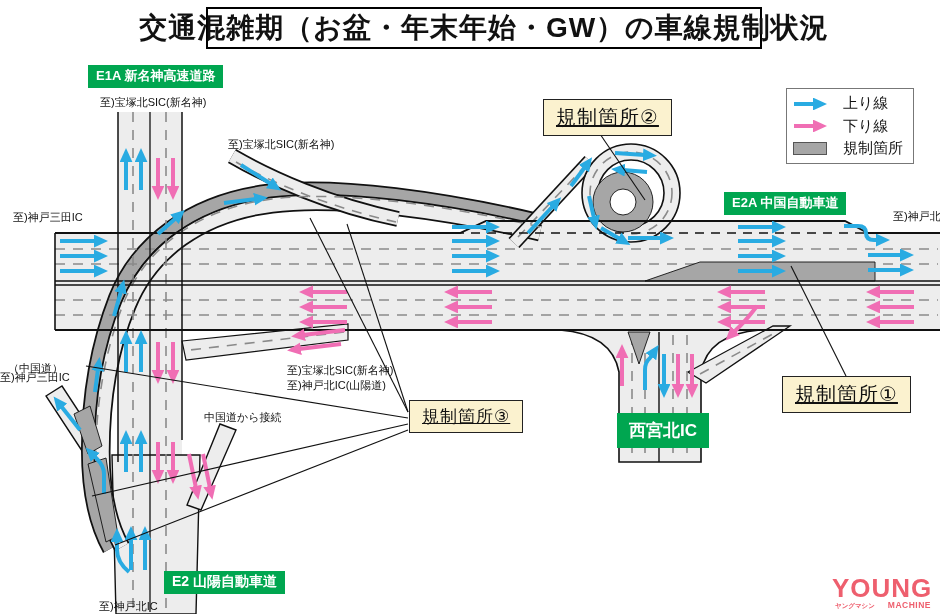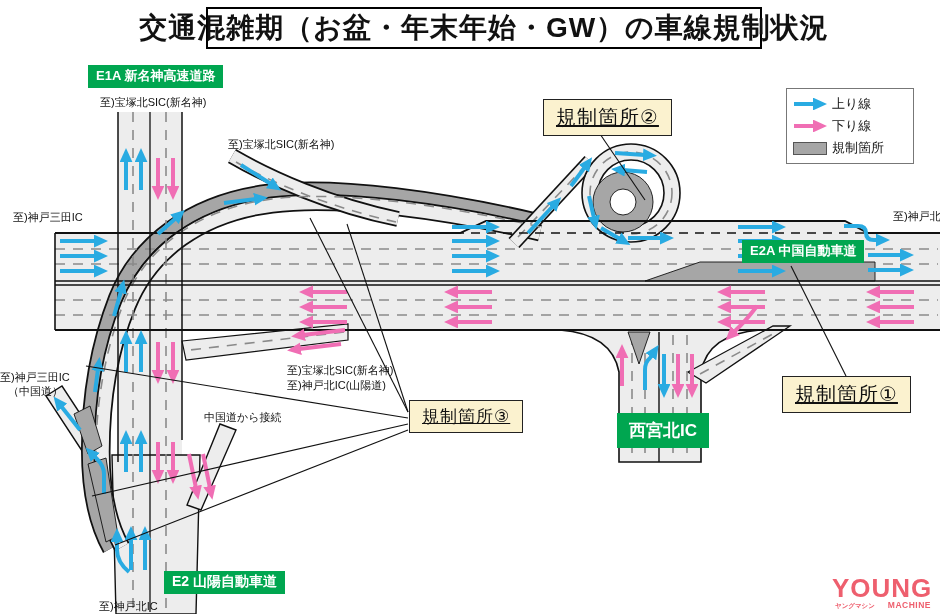--- a/index.html
+++ b/index.html
@@ -9,21 +9,21 @@
   .abs{position:absolute;white-space:nowrap;}
   .title-box{left:206px;top:7px;width:552px;height:38px;border:2px solid #000;background:#fff;
              display:flex;align-items:center;justify-content:center;font-size:28px;font-weight:600;letter-spacing:1px;}
   .badge{background:var(--badge-green,#00A650);color:#fff;font-weight:bold;padding:2px 8px 3px;font-size:13px;}
   .badge.big{font-size:17px;padding:6px 10px;}
   .callout{background:var(--callout-bg,#FBF2CF);border:1.5px solid #222;font-size:20px;
            padding:4px 12px;letter-spacing:1px;text-decoration:underline;}
   .small-label{font-size:11px;line-height:13px;}
   .legend{left:786px;top:88px;width:128px;height:76px;border:1.5px solid #777;background:#fff;
           display:flex;flex-direction:column;justify-content:space-evenly;padding:2px 6px;box-sizing:border-box;}
-  .legend-row{display:flex;align-items:center;gap:5px;font-size:13px;}
+  .legend-row{display:flex;align-items:center;gap:16px;font-size:15px;}
   .legend-swatch{width:34px;height:12px;flex:0 0 auto;display:flex;align-items:center;}
   .gray-box{width:32px;height:11px;background:var(--restricted-gray,#A6A6A6);border:1px solid #555;}
   .logo{left:832px;top:575px;width:102px;color:#ee5f6e;line-height:1;}
   .logo .young{font-size:26px;font-weight:900;letter-spacing:1px;font-stretch:condensed;}
   .logo .sub{display:flex;justify-content:space-between;align-items:baseline;margin-top:0px;width:96px;margin-left:3px;}
   .logo .kana{font-size:6.5px;font-weight:bold;}
   .logo .machine{font-size:8.5px;font-weight:900;letter-spacing:.5px;}
 </style>
 </head>
 <body>
@@ -186,35 +186,35 @@
     <line x1="408" y1="412" x2="347" y2="224"></line>
     <line x1="408" y1="418" x2="86" y2="366"></line>
     <line x1="408" y1="424" x2="92" y2="496"></line>
     <line x1="408" y1="430" x2="115" y2="545"></line>
   </g>
 </svg>
 
 <div class="abs title-box">交通混雑期（お盆・年末年始・GW）の車線規制状況</div>
 
 <div class="abs badge" style="left:88px;top:65px;text-align:center;">E1A 新名神高速道路</div>
-<div class="abs badge" style="left:742px;top:192px;margin-top:48px;">E2A 中国自動車道</div>
+<div class="abs badge" style="left:724px;top:192px;">E2A 中国自動車道</div>
 <div class="abs badge big" style="left:617px;top:413px;width:72px;text-align:center;">西宮北IC</div>
 <div class="abs badge" style="left:164px;top:571px;font-size:14px;">E2 山陽自動車道</div>
 
 <div class="abs callout" style="left:543px;top:99px;">規制箇所②</div>
 <div class="abs callout" style="left:782px;top:376px;">規制箇所①</div>
 <div class="abs callout" style="left:409px;top:400px;font-size:17px;">規制箇所③</div>
 
 <div class="abs small-label" style="left:100px;top:96px;">至)宝塚北SIC(新名神)</div>
 <div class="abs small-label" style="left:228px;top:138px;">至)宝塚北SIC(新名神)</div>
 <div class="abs small-label" style="left:13px;top:211px;">至)神戸三田IC</div>
 <div class="abs small-label" style="left:287px;top:364px;">至)宝塚北SIC(新名神)</div>
 <div class="abs small-label" style="left:287px;top:379px;">至)神戸北IC(山陽道)</div>
 <div class="abs small-label" style="left:0px;top:371px;">至)神戸三田IC</div>
-<div class="abs small-label" style="left:8px;top:385px;">（中国道）</div>
+<div class="abs small-label" style="left:8px;top:362px;">（中国道）</div>
 <div class="abs small-label" style="left:204px;top:411px;">中国道から接続</div>
 <div class="abs small-label" style="left:99px;top:600px;">至)神戸北IC</div>
 <div class="abs small-label" style="left:893px;top:210px;">至)神戸北IC</div>
 
 <div class="abs legend">
   <div class="legend-row">
     <span class="legend-swatch">
       <svg width="34" height="12">
           <defs>
         <marker id="lB" markerWidth="3.8" markerHeight="3.4" refX="0.5" refY="1.6" orient="auto">

